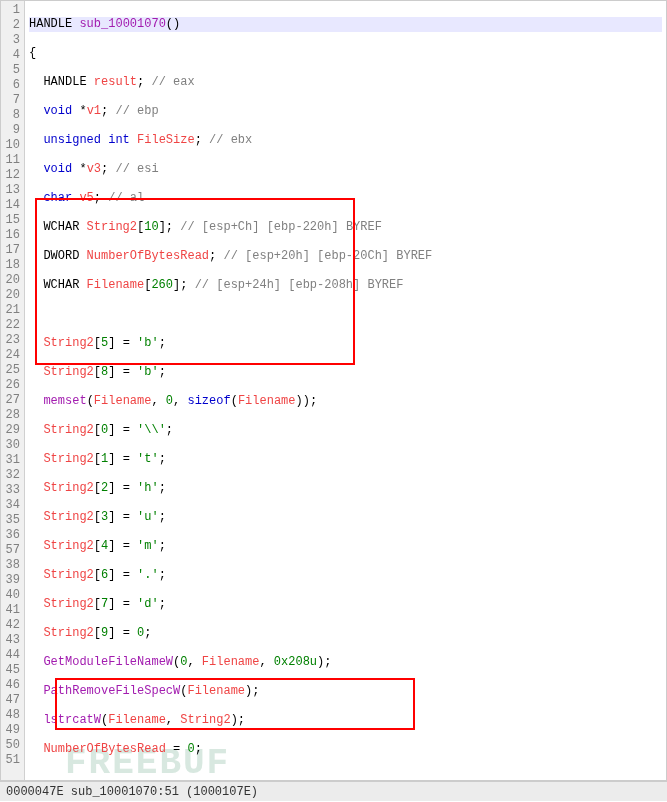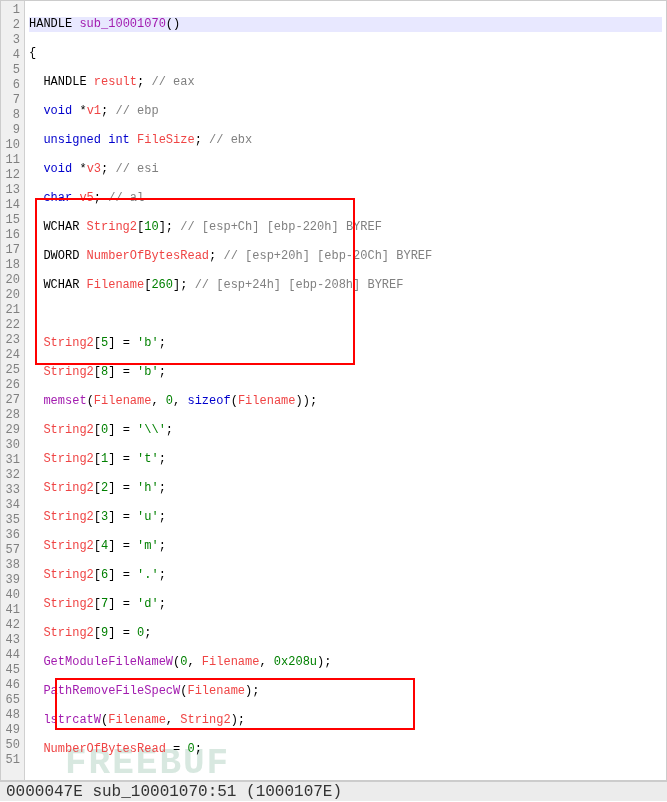--- a/index.html
+++ b/index.html
@@ -70,21 +70,21 @@
       pointer-events: none;
       z-index: -1;
       margin-top: 22px;
     }
     .statusbar {
       height: 20px;
       line-height: 20px;
       background: #ececec;
       border-top: 1px solid #ccc;
       padding: 0 6px;
-      font-size: 16px;
+      font-size: 12px;
       color: #333;
     }
   </style>
 </head>
 <body>
 
 <div class="code-area">
   <div class="gutter">
     <div>1</div>
       <div>2</div>
@@ -125,21 +125,21 @@
       <div>57</div>
       <div>38</div>
       <div>39</div>
       <div>40</div>
       <div>41</div>
       <div>42</div>
       <div>43</div>
       <div>44</div>
       <div>45</div>
       <div>46</div>
-      <div>65</div>
+      <div>47</div>
       <div>48</div>
       <div>49</div>
       <div>50</div>
       <div>51</div>
   </div>
   <div class="code">
 <div class="line cursor-line"><span>HANDLE </span><span class="func">sub_10001070</span><span>()</span></div>
 <div class="line"><span>{</span></div>
 <div class="line"><span>  HANDLE </span><span class="ident">result</span><span>; </span><span class="comment">// eax</span></div>
 <div class="line"><span>  </span><span class="kw">void</span><span> *</span><span class="ident">v1</span><span>; </span><span class="comment">// ebp</span></div>

